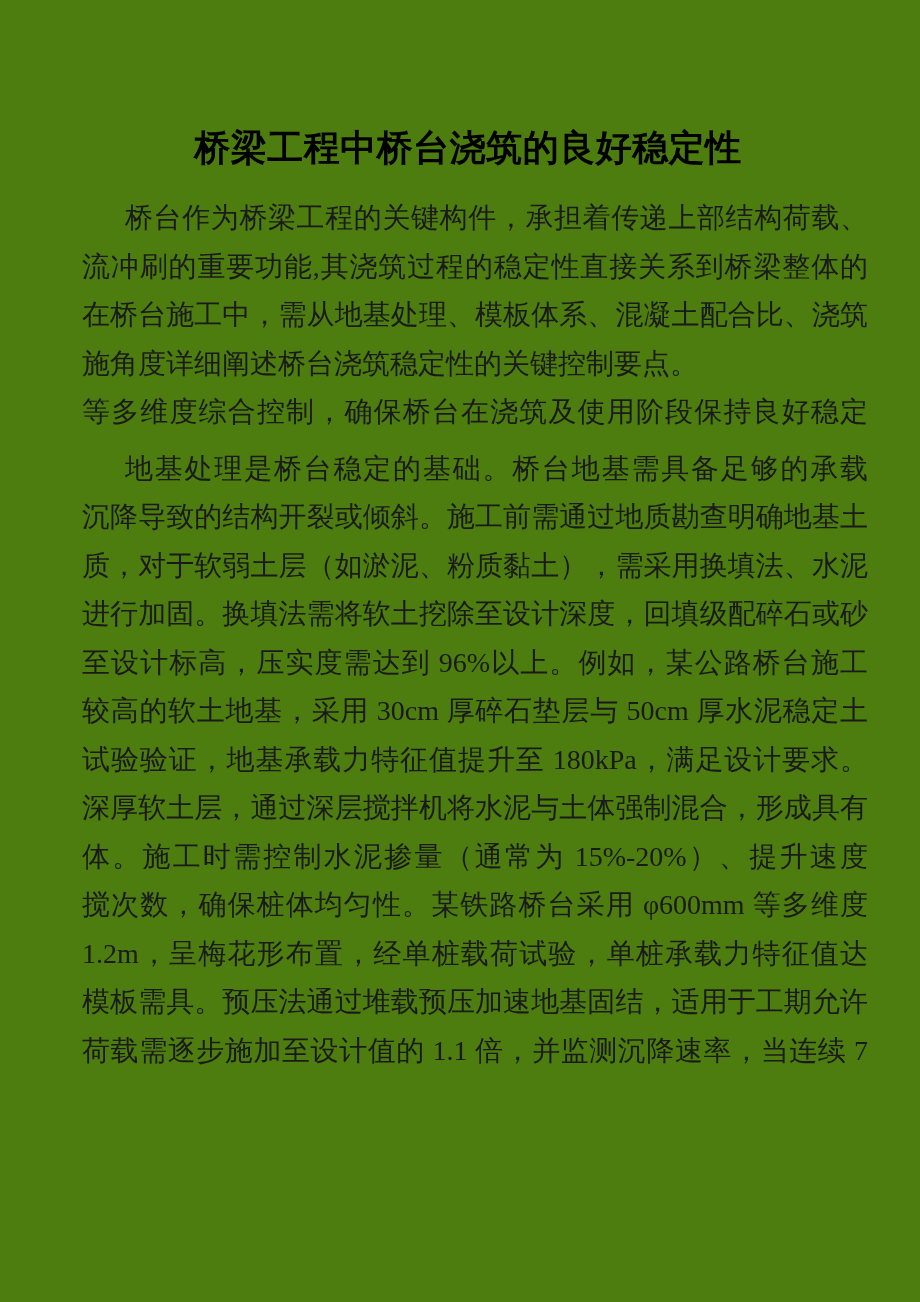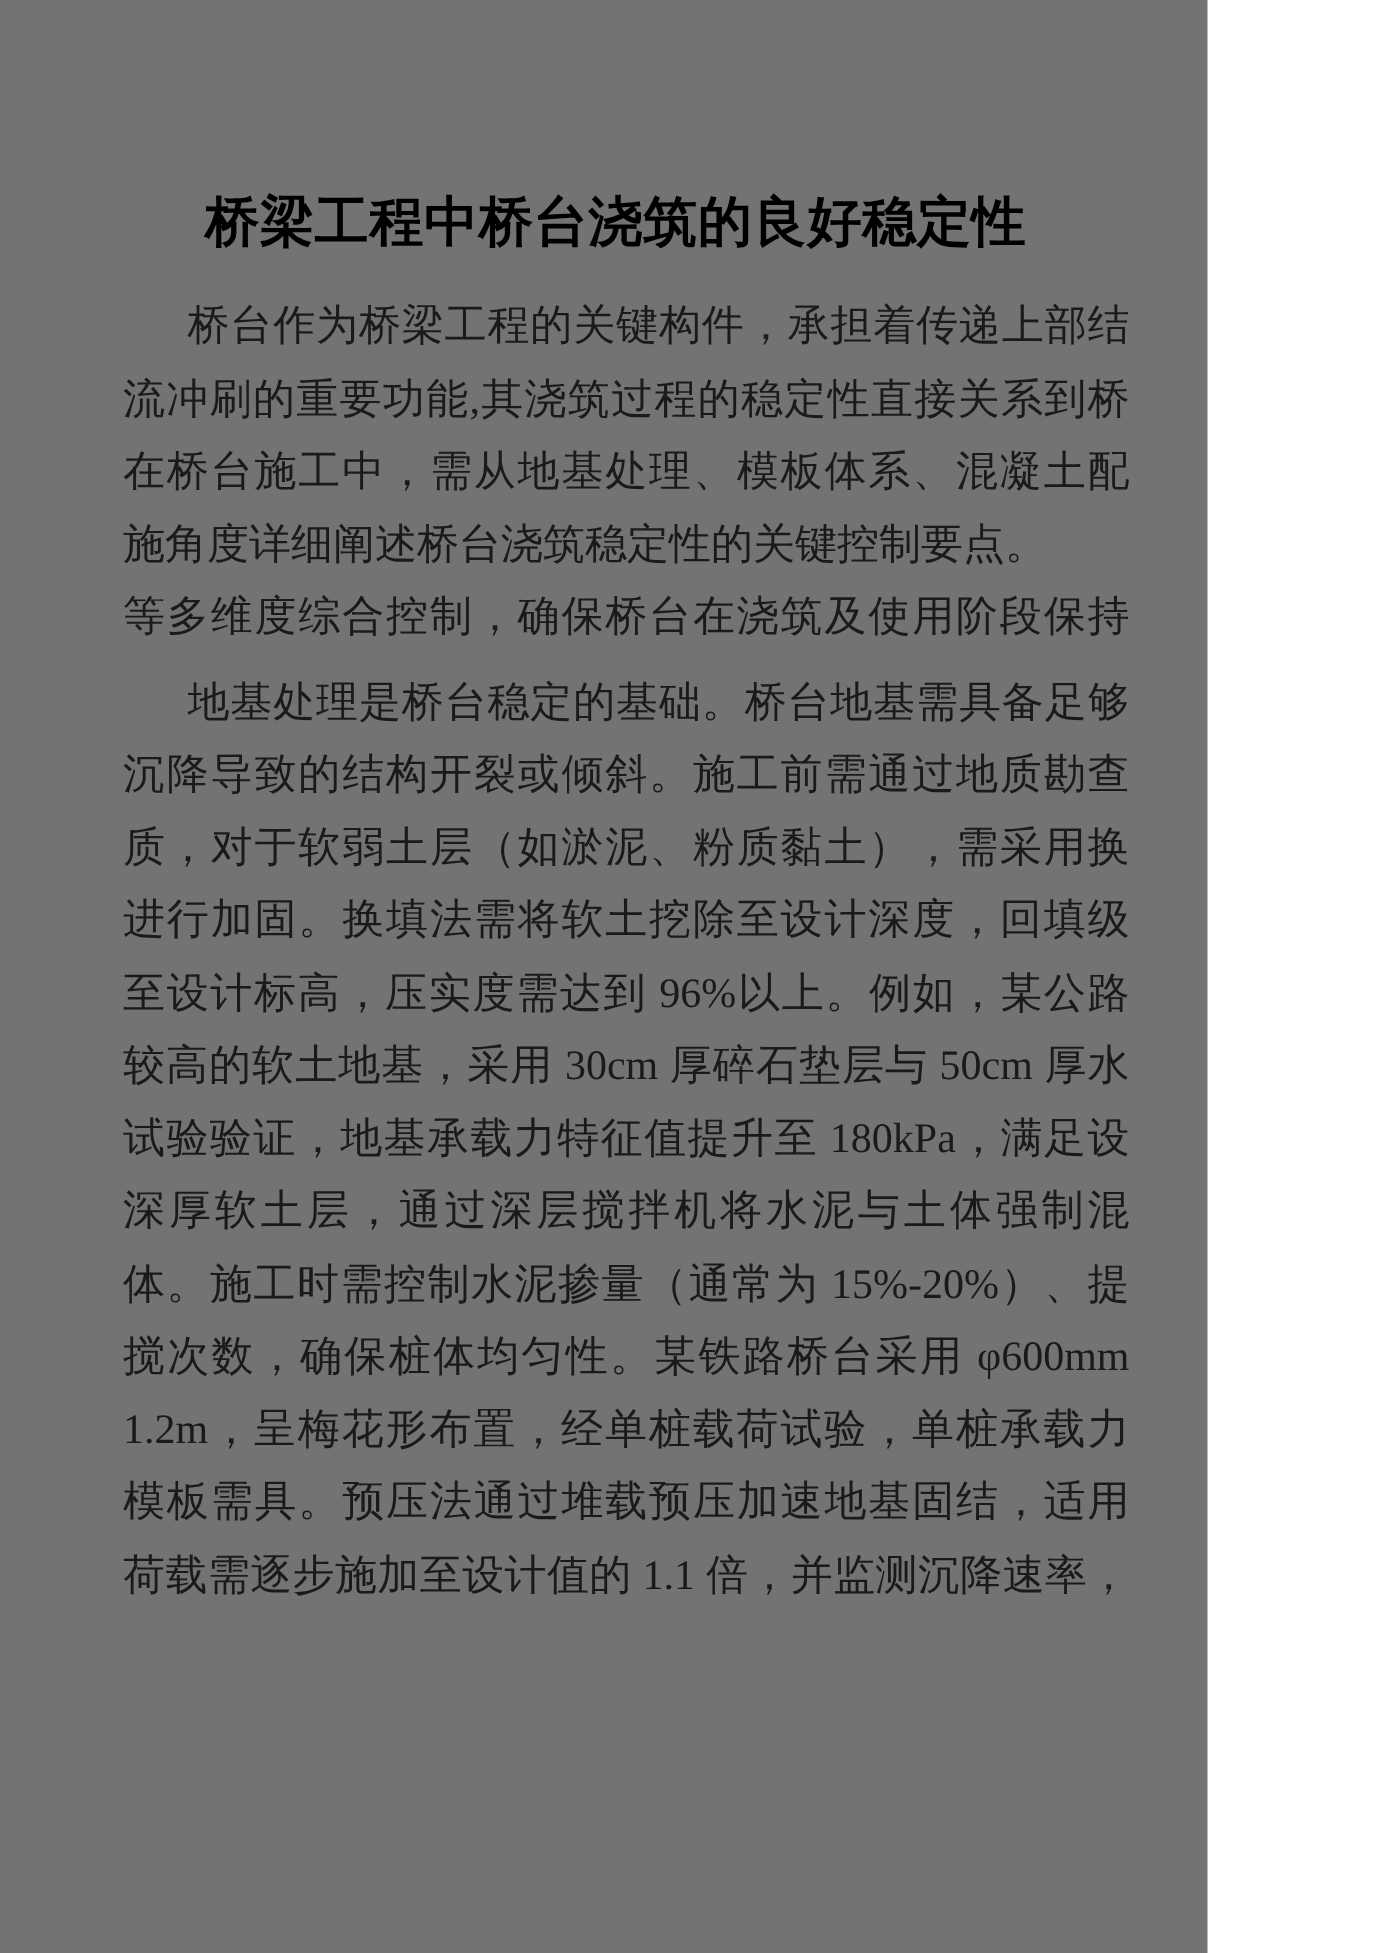--- a/index.html
+++ b/index.html
@@ -8,23 +8,23 @@
     background: #ffffff;
   }
   body {
     width: 920px;
     height: 1302px;
     overflow: hidden;
     font-family: "Liberation Serif", "DejaVu Serif", serif;
   }
   .page {
     position: relative;
-    width: 805px;
+    width: 920px;
     height: 1302px;
-    background: #737373;
+    background: #4d7c0f;
   }
   .doc-title {
     margin: 0;
     padding-top: 126px;
     text-align: center;
     transform: translateX(8px);
     font-family: "Liberation Sans", "DejaVu Sans", sans-serif;
     font-weight: bold;
     font-size: 36px;
     line-height: 44px;

